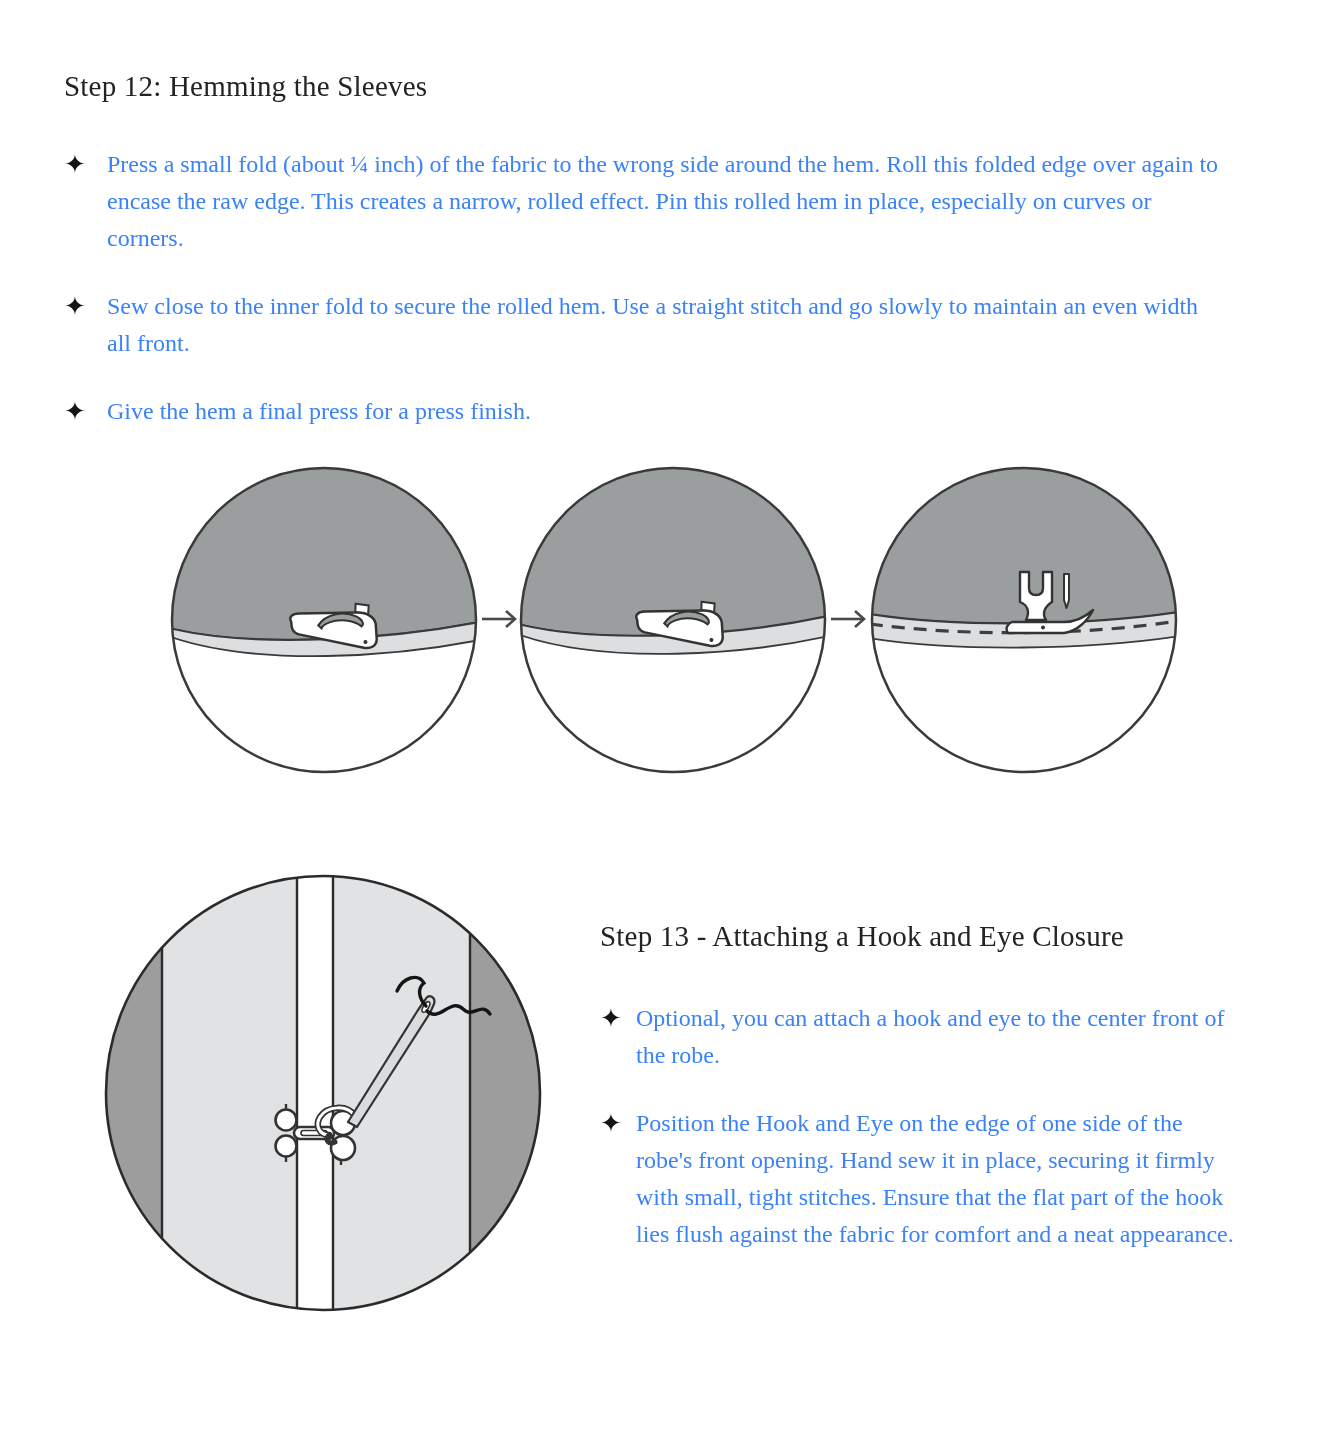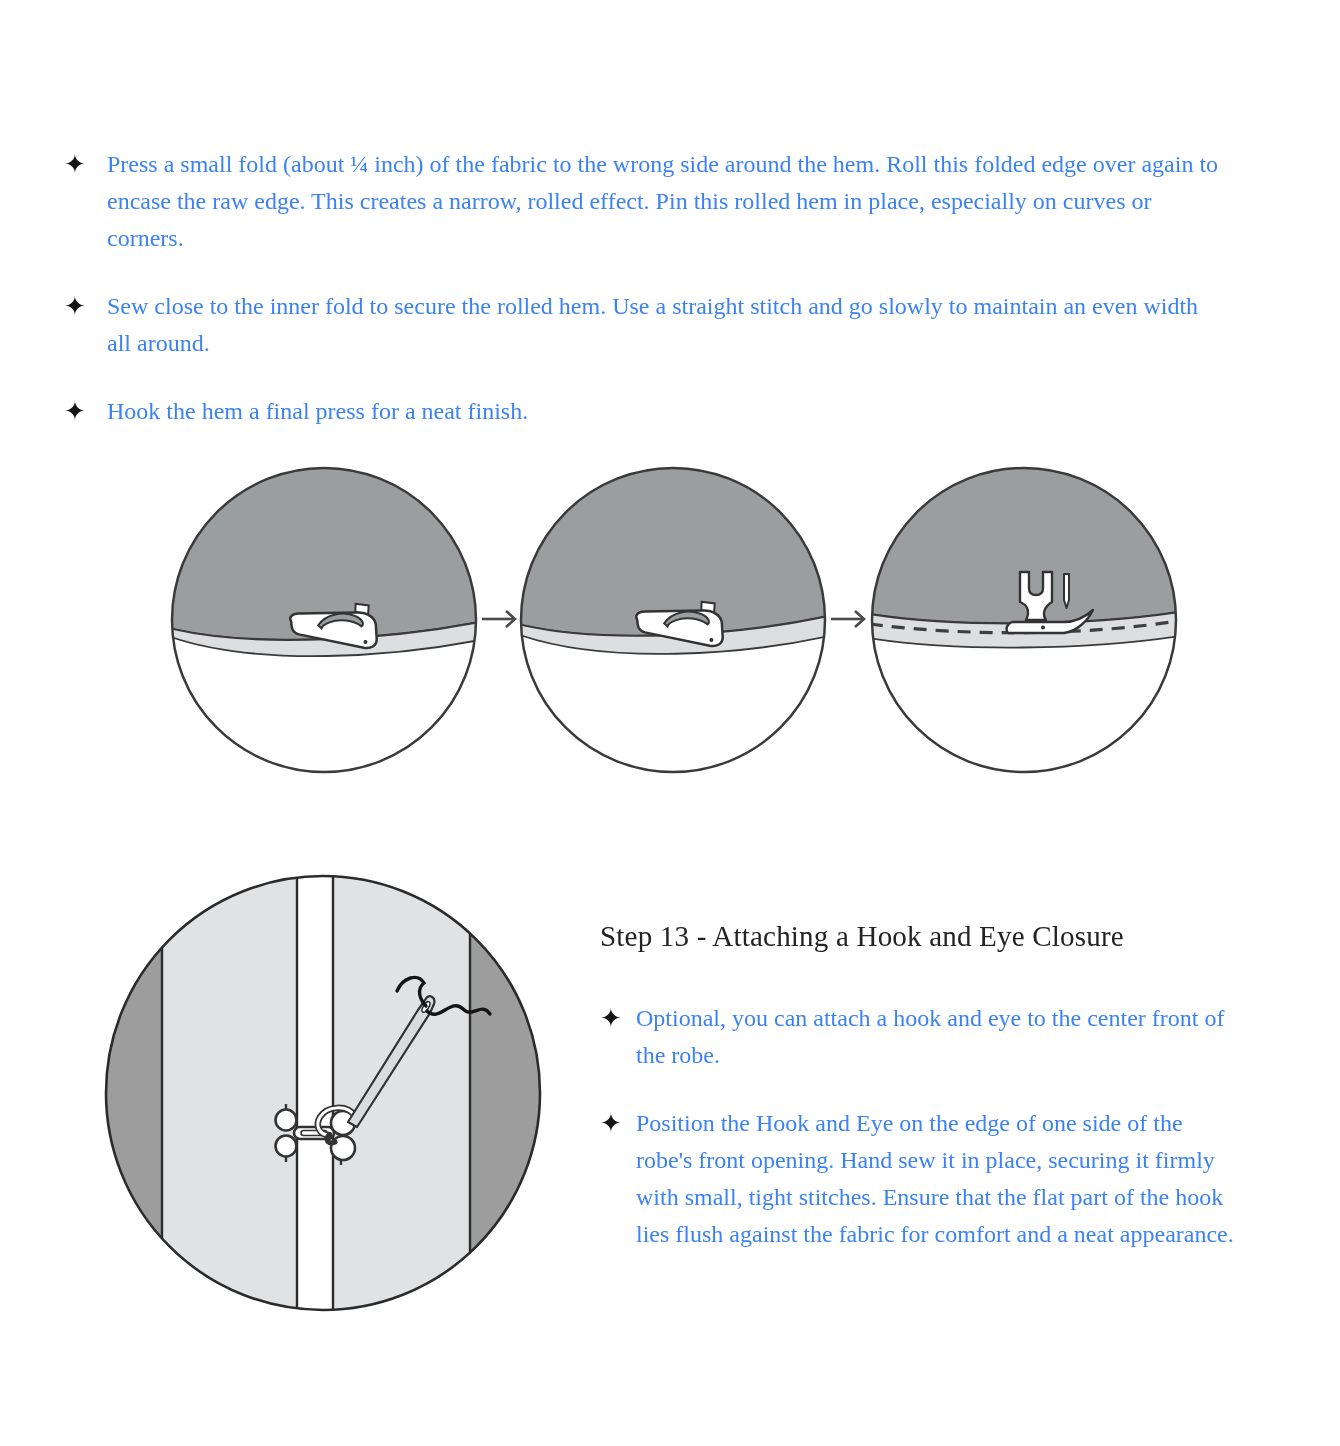--- a/index.html
+++ b/index.html
@@ -33,34 +33,35 @@
   .col-left .bullet-text{margin-left:43px;width:1115px;}
   .col-right .bullet-text{margin-left:36px;width:600px;}
   .fig{position:absolute;}
   svg{display:block;}
 </style>
 </head>
 <body>
 
 <div class="page">
 
+  <div class="heading" style="left:64px;top:70px;">Step 12: Hemming the Sleeves</div>
 
   <div class="bullet col-left" style="left:64px;top:146px;">
     <span class="bullet-icon">✦</span>
     <p class="bullet-text">Press a small fold (about ¼ inch) of the fabric to the wrong side around the hem. Roll this folded edge over again to encase the raw edge. This creates a narrow, rolled effect. Pin this rolled hem in place, especially on curves or corners.</p>
   </div>
 
   <div class="bullet col-left" style="left:64px;top:288px;">
     <span class="bullet-icon">✦</span>
-    <p class="bullet-text">Sew close to the inner fold to secure the rolled hem. Use a straight stitch and go slowly to maintain an even width all around.</p>
+    <p class="bullet-text">Sew close to the inner fold to secure the rolled hem. Use a straight stitch and go slowly to maintain an even width all front.</p>
   </div>
 
   <div class="bullet col-left" style="left:64px;top:393px;">
     <span class="bullet-icon">✦</span>
-    <p class="bullet-text">Hook the hem a final press for a neat finish.</p>
+    <p class="bullet-text">Give the hem a final press for a press finish.</p>
   </div>
 
   <div class="fig" style="left:168px;top:464px;">
     <svg width="312" height="312" viewBox="0 0 312 312">
       <defs>
           <clipPath id="clip1">
             <circle cx="156" cy="156" r="152"></circle>
           </clipPath>
         </defs>
       <g clip-path="url(#clip1)">

